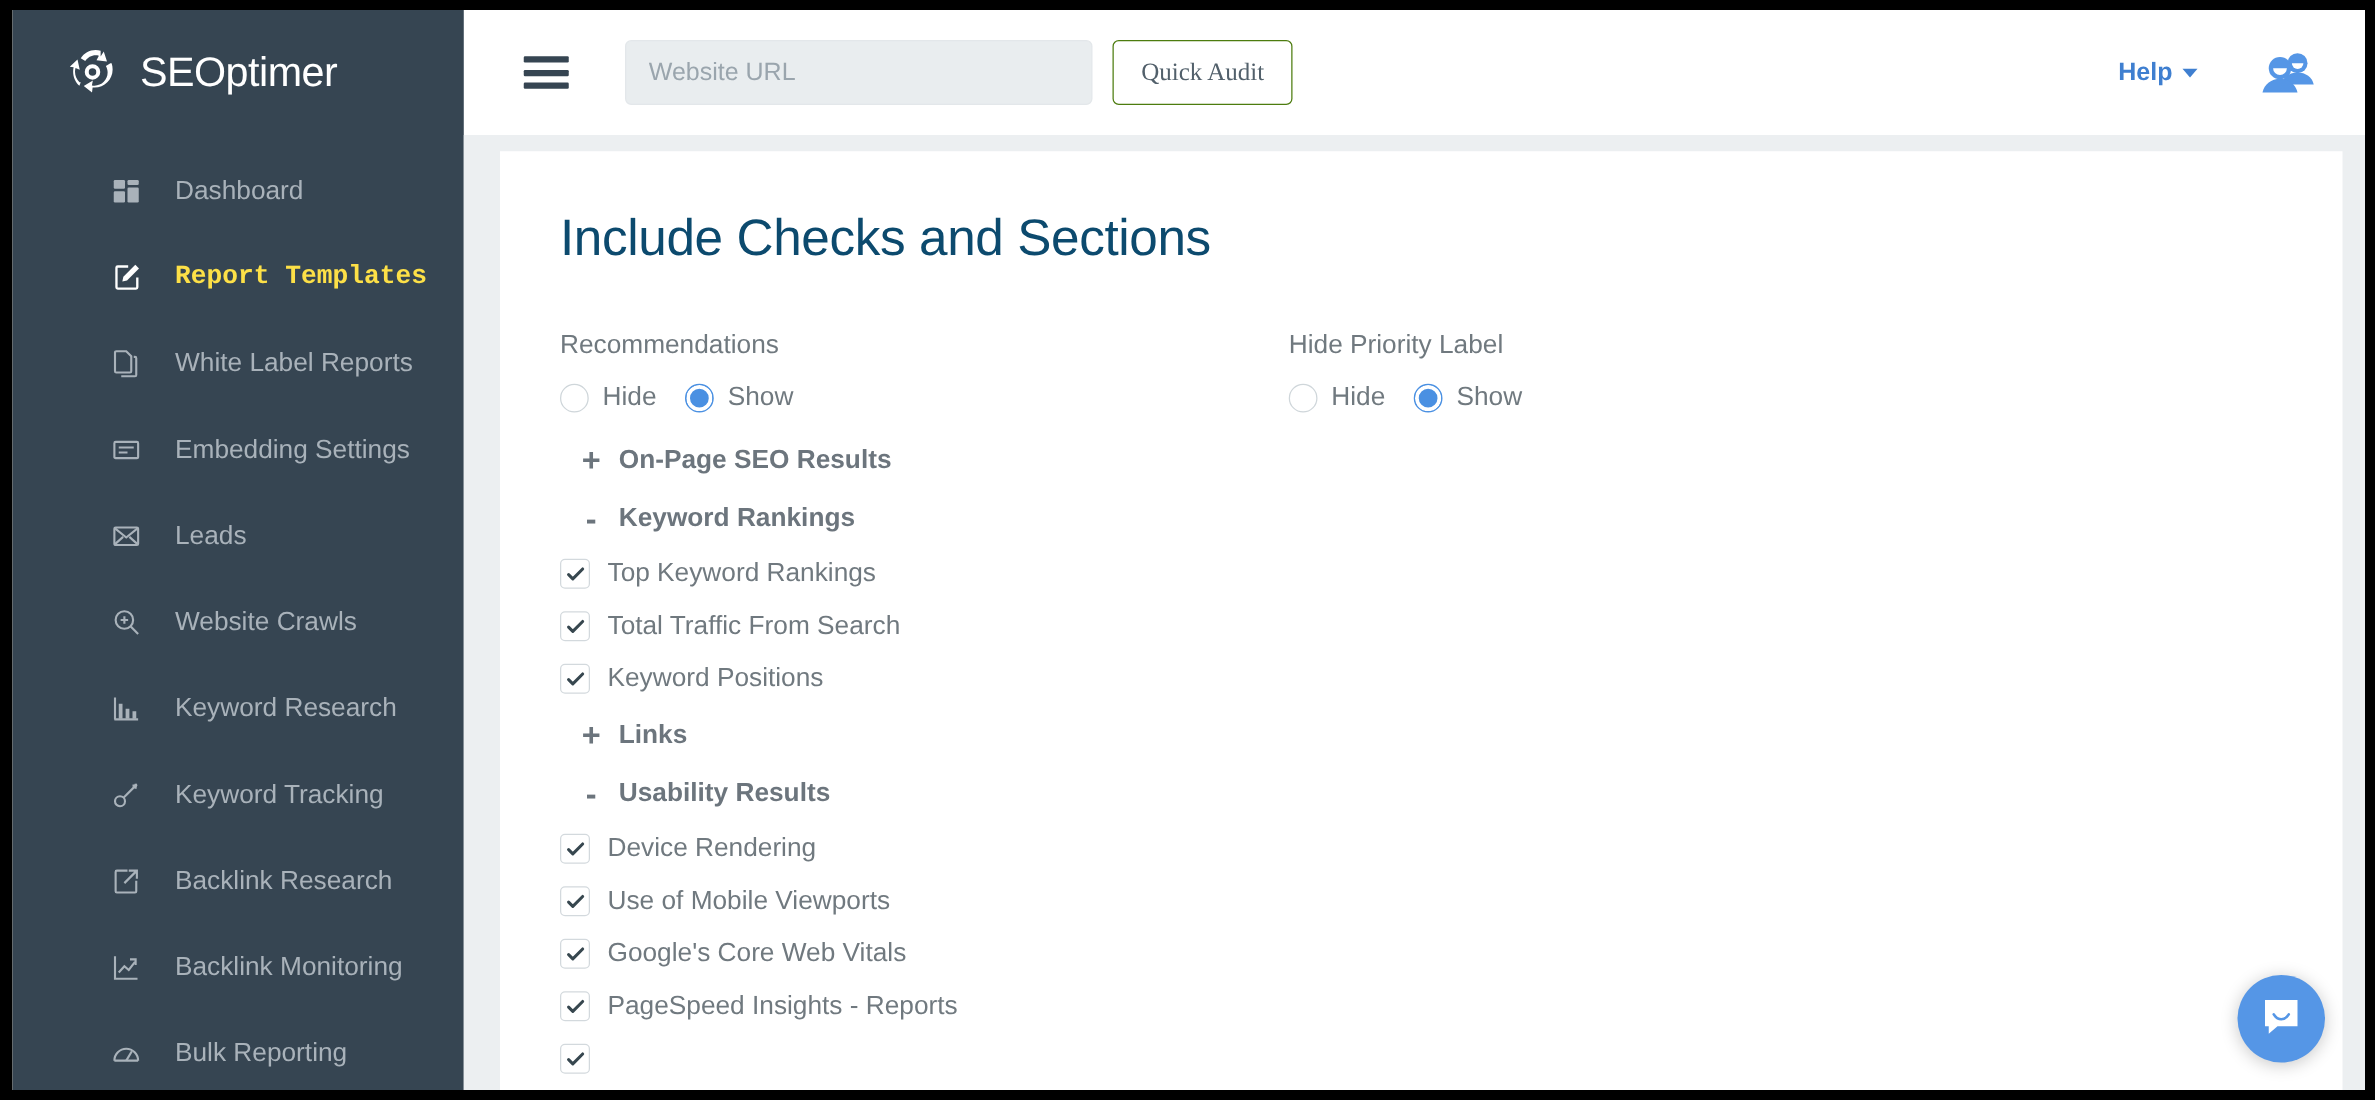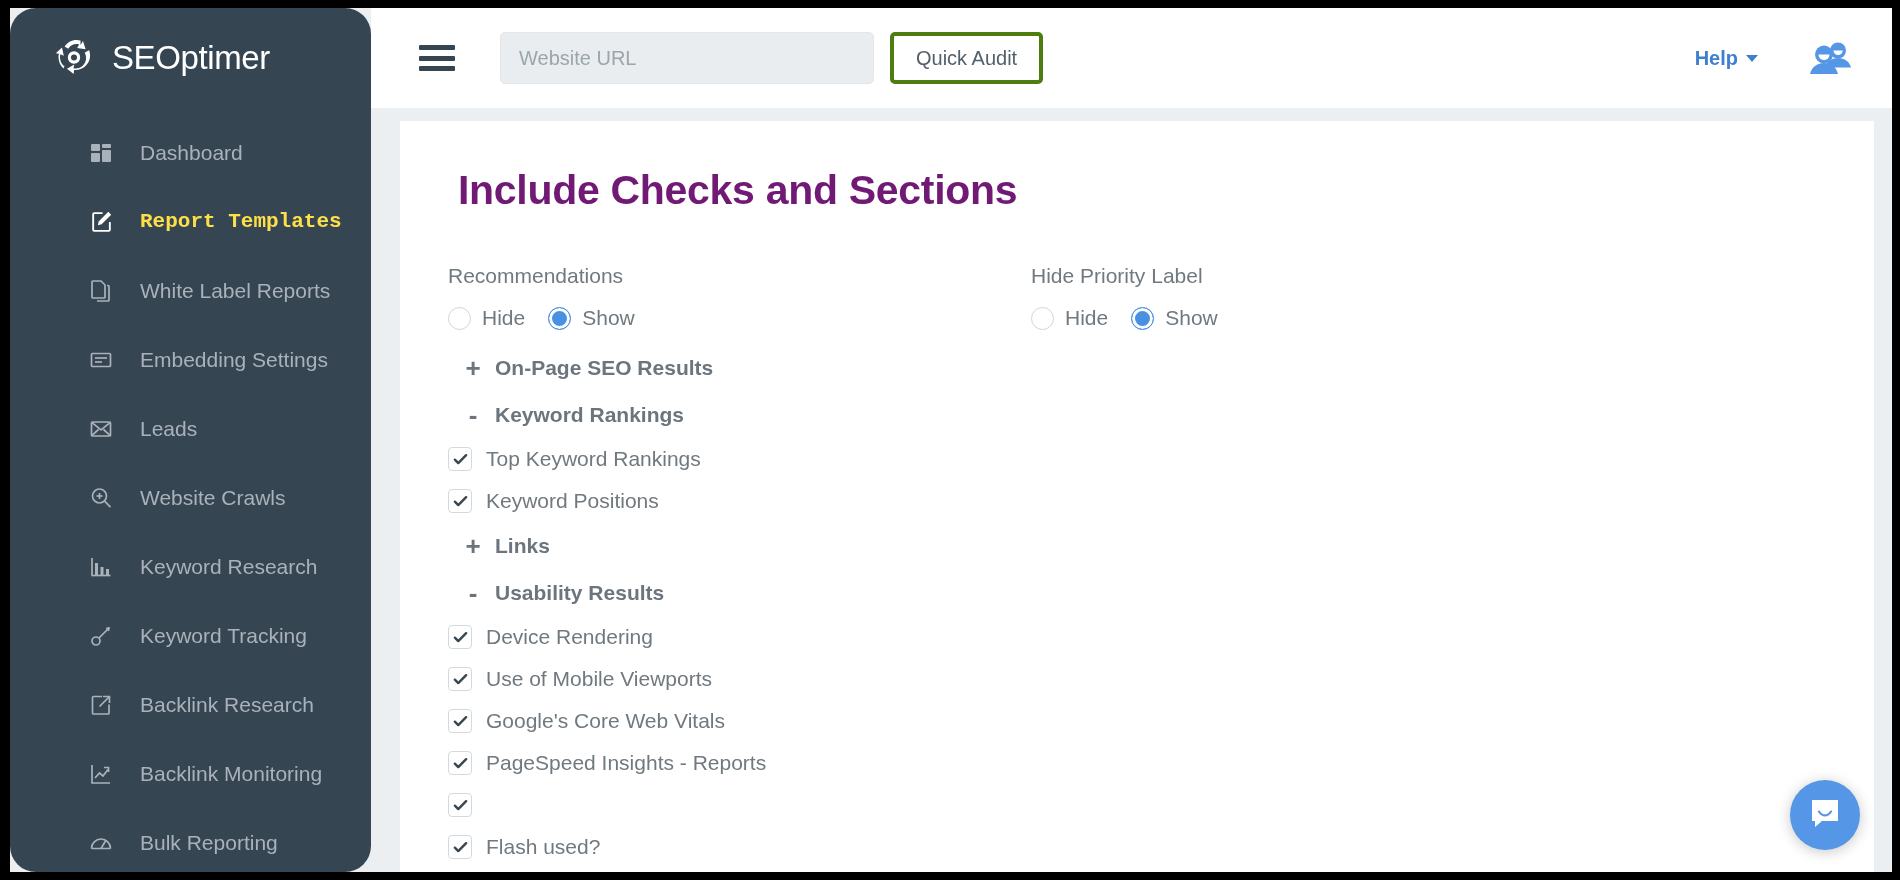--- a/index.html
+++ b/index.html
@@ -20,21 +20,20 @@
   }
 
   
   .sidebar {
     width: 361px;
     background: #37474f;
     background: #364552;
     flex: 0 0 361px;
     position: relative;
     overflow: hidden;
-    border-radius: 26px;
   }
   .brand {
     height: 100px;
     display: flex;
     align-items: center;
     padding-left: 40px;
     gap: 14px;
   }
   .brand-logo { width: 48px; height: 48px; flex: 0 0 48px; }
   .brand-text {
@@ -102,26 +101,26 @@
     font-size: 20px;
     color: #52606b;
     font-family: "Liberation Sans", sans-serif;
   }
   .url-input::placeholder { color: #9aa5ad; }
   .quick-audit {
     margin-left: 16px;
     height: 52px;
     padding: 0 22px;
     background: #ffffff;
-    border: 4px solid #4d7c0f;
+    border: 1px solid #4d7c0f;
     border-radius: 5px;
     font-size: 20px;
     color: #52606b;
     cursor: pointer;
-    font-family: Liberation Sans, sans-serif;
+    font-family: Liberation Serif, serif;
   }
   .topbar-spacer { flex: 1 1 auto; }
   .help-link {
     color: #3f7fd0;
     font-size: 20px;
     font-weight: 700;
     display: flex; align-items: center; gap: 8px;
     cursor: pointer;
     margin-right: 50px;
   }
@@ -142,25 +141,24 @@
     position: relative;
   }
   .card {
     background: #ffffff;
     width: 1474px;
     min-height: 800px;
     padding: 46px 60px 40px 48px;
   }
   h1.page-title {
     font-size: 41px;
-    font-weight: 700;
-    color: #701a75;
+    font-weight: 400;
+    color: #0c4a6e;
     letter-spacing: -0.3px;
     margin-bottom: 30px;
-    margin-left: 10px;
   }
   .toggle-row {
     display: flex;
     gap: 0;
     margin-bottom: 14px;
   }
   .toggle-group { width: 583px; margin-top: 20px; }
   .toggle-title {
     font-size: 21px;
     color: #70797f;
@@ -453,20 +451,28 @@
                 </svg>
             </span>
             <span class="check-label">Top Keyword Rankings</span>
           </label>
           <label class="check-row">
             <span class="checkbox">
               <svg viewBox="0 0 16 16" width="15" height="15">
                   <path d="M2 8.2l3.6 3.6L14 3.4" fill="none" stroke="#37474f" stroke-width="2.6" stroke-linecap="round" stroke-linejoin="round"></path>
                 </svg>
             </span>
+            <span class="check-label">Total Traffic From Search</span>
+          </label>
+          <label class="check-row">
+            <span class="checkbox">
+              <svg viewBox="0 0 16 16" width="15" height="15">
+                  <path d="M2 8.2l3.6 3.6L14 3.4" fill="none" stroke="#37474f" stroke-width="2.6" stroke-linecap="round" stroke-linejoin="round"></path>
+                </svg>
+            </span>
             <span class="check-label">Keyword Positions</span>
           </label>
         </div>
 
         <div class="section-head">
           <span class="sec-sign">+</span>
           <span class="sec-name">Links</span>
         </div>
 
         <div class="section-head">

